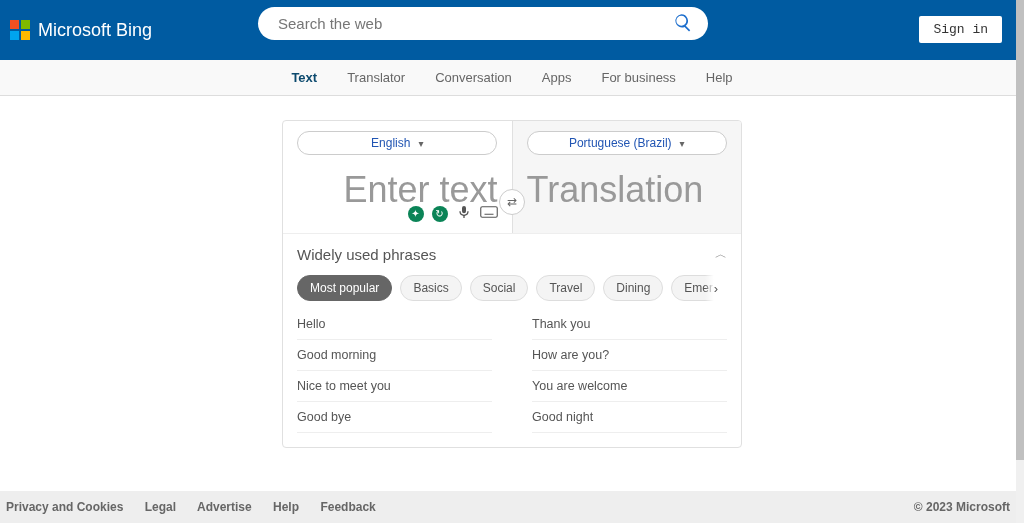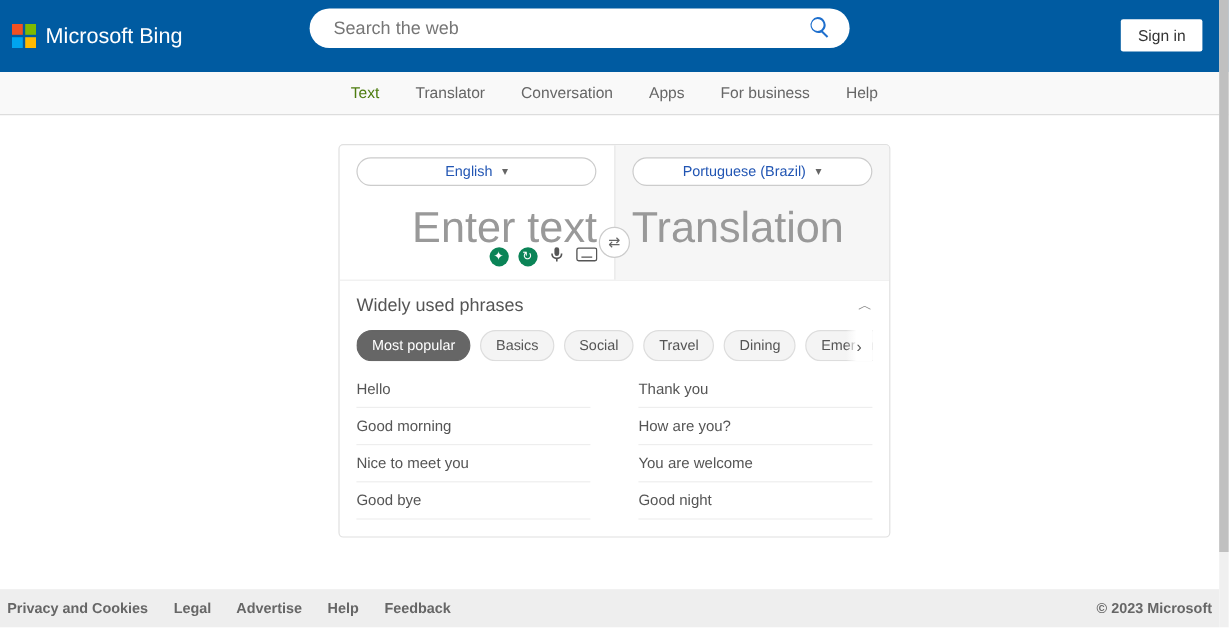--- a/index.html
+++ b/index.html
@@ -11,25 +11,25 @@
     .brand-logo span{display:inline-block;width:9px;height:9px;float:left;}
     .brand-logo .a{background:#f25022;margin:0 2px 2px 0;}
     .brand-logo .b{background:#7fba00;margin:0 0 2px 0;}
     .brand-logo .c{background:#00a4ef;margin:0 2px 0 0;}
     .brand-logo .d{background:#ffb900;}
     .searchwrap{ position:absolute; left:258px; top:7px; width:450px; height:33px;}
     .searchbox{ width:100%; height:100%; border-radius:24px; border:none; outline:none; padding:0 50px 0 20px; font-size:15px; color:#666;}
     .searchbox::placeholder{color:#767676;}
     .searchbtn{ position:absolute; right:15px; top:50%; transform:translateY(-50%); background:none;border:none;cursor:pointer;}
     .searchbtn svg{width:20px;height:20px;fill:#1e6fcd;}
-    .signin{ position:absolute; right:22px; top:16px; background:#fff; color:#333; font-size:13px; padding:6px 14px; border-radius:2px; border:none; cursor:pointer;}
+    .signin{ position:absolute; right:22px; top:16px; background:#fff; color:#333; font-size:13px; padding:6px 14px; border-radius:2px; border:none; cursor:pointer;font-family:Liberation Mono, monospace;}
     
     .navtabs{ height:36px; border-bottom:1px solid #ddd; display:flex; justify-content:center; align-items:center; gap:30px; background:#f9f9f9; font-size:13px;}
     .navtabs a{ color:#666; text-decoration:none; cursor:pointer;}
-    .navtabs a.active{ font-weight:400; color:#4d7c0f;}
+    .navtabs a.active{ font-weight:700; color:#0c4a6e;}
     
     .card{ width:460px; margin:24px auto 0 auto; border:1px solid #e0e0e0; border-radius:4px; overflow:hidden; background:#fff;}
     .panes{ display:flex; position:relative;}
     .pane{ flex:1; padding:10px 14px 12px 14px; position:relative;}
     .pane-left{ border-right:1px solid #e0e0e0;text-align:right;}
     .pane-right{ background:#f6f6f6;}
     .langsel{ display:flex; align-items:center; justify-content:center; gap:8px; border:1px solid #ccc; border-radius:14px; height:24px; width:200px; margin:0 auto 14px auto; color:#2155b3; font-size:12px; cursor:pointer; background:#fff;}
     .langsel .caret{ color:#666; font-size:10px;}
     .bigtext{ color:#999; font-size:36px; font-weight:400; min-height:52px;}
     .swap{ position:absolute; left:50%; top:68px; transform:translate(-50%,0); width:26px; height:26px; border-radius:50%; border:1px solid #ccc; background:#fff; display:flex; align-items:center; justify-content:center; cursor:pointer; font-size:12px; color:#666; z-index:2;}

